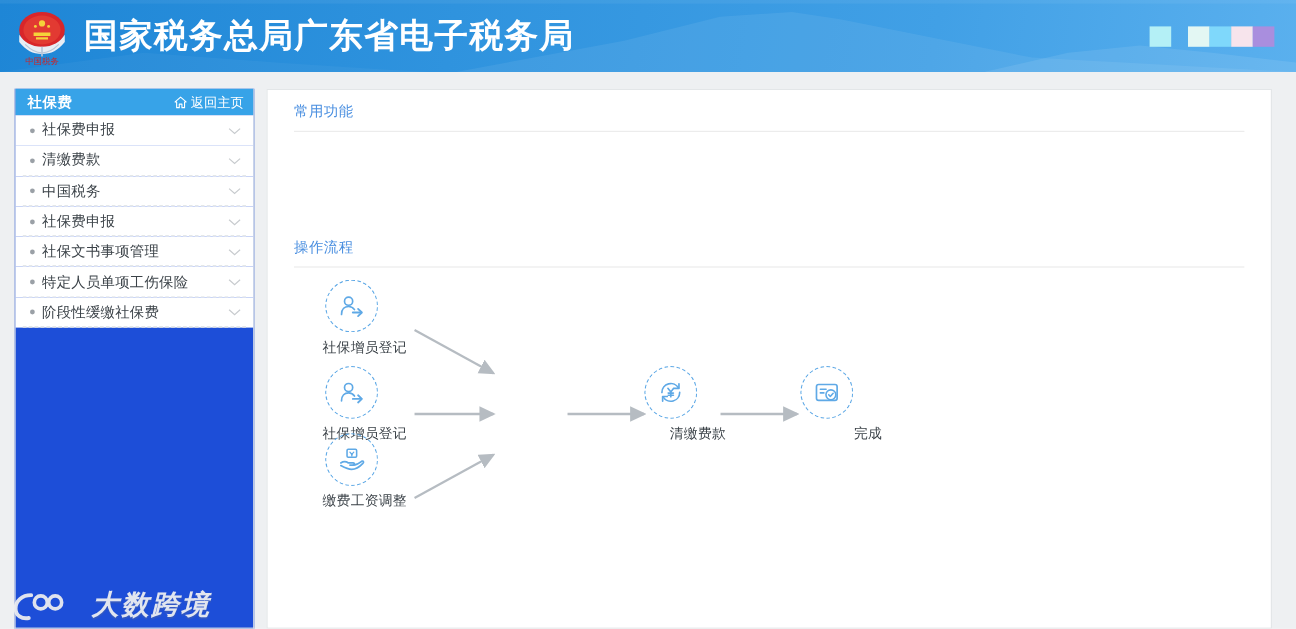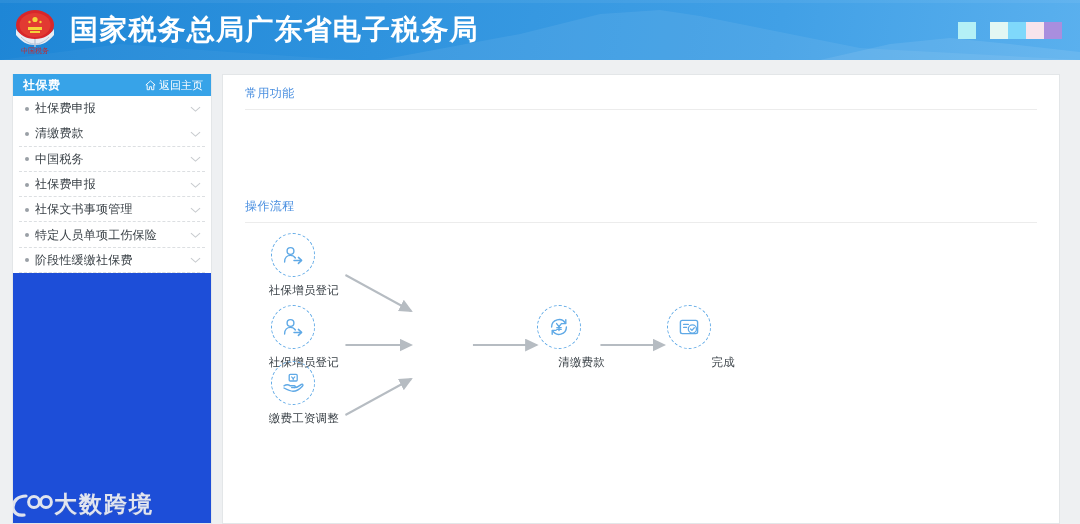--- a/index.html
+++ b/index.html
@@ -219,24 +219,25 @@
   .n5 { left: 398px; top: 82px; }
   .n6 { left: 2px;   top: 138px; }
 
   
   .watermark {
     position: absolute;
     left: 8px;
     bottom: 4px;
     display: flex;
     align-items: center;
-    gap: 0;
+    gap: 22px;
     z-index: 9;
     opacity: .92;
     pointer-events: none;
+    font-style: italic;
   }
   .watermark-text {
     font-size: 23px;
     font-weight: bold;
     color: #f2f2f2;
     letter-spacing: 2px;
     text-shadow: 0 1px 1px rgba(120,120,120,.28);
   }
 </style>
 </head>

